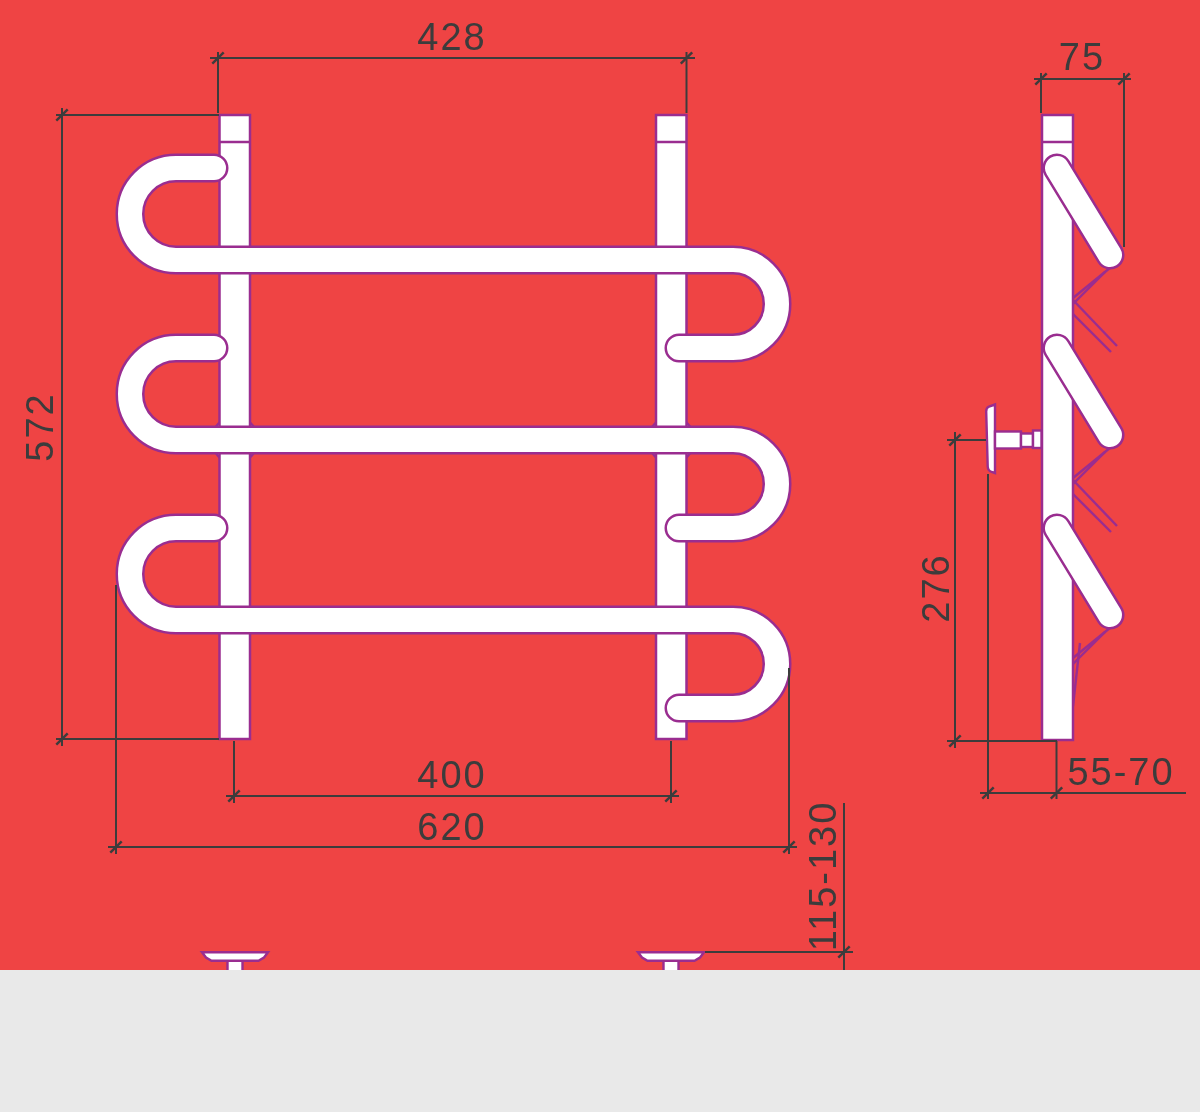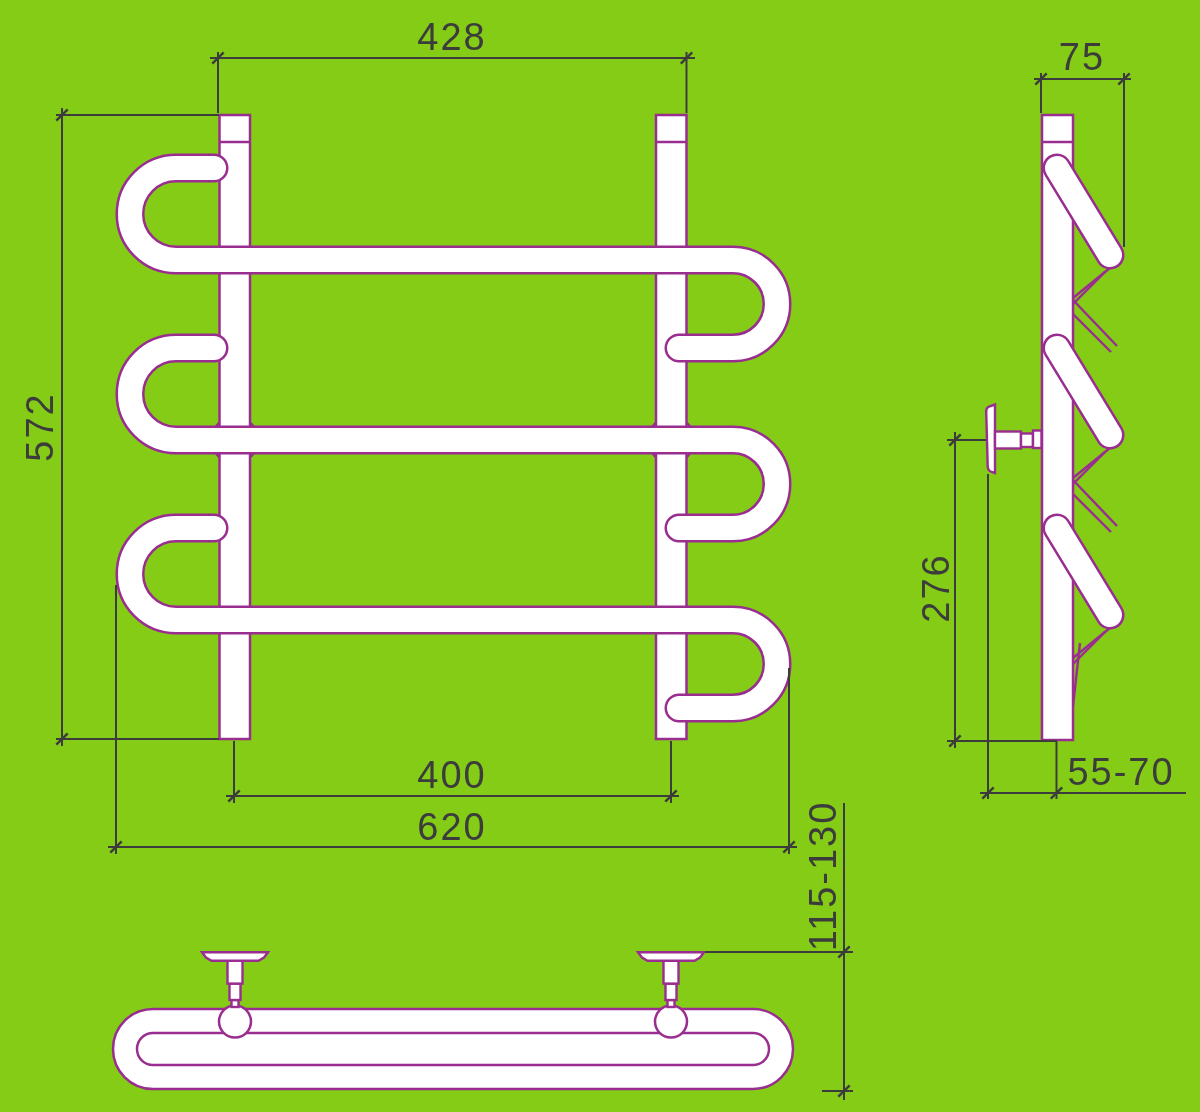--- a/index.html
+++ b/index.html
@@ -1,16 +1,16 @@
 <!DOCTYPE html>
 <html><head>
 <meta charset="utf-8">
 <style>
   html,body{margin:0;padding:0;background:#e9e9e9;}
-  .canvas{position:relative;width:1200px;height:1112px;background:#84cc16;margin:0 auto;overflow:hidden;}
+  .canvas{position:relative;width:1200px;height:970px;background:#ef4444;margin:0 auto;overflow:hidden;}
   .canvas svg{position:absolute;left:0;top:0;}
   .dim-text{font-family:"Liberation Sans",sans-serif;font-size:38px;letter-spacing:2px;fill:#3c3c3c;}
 </style>
 </head>
 <body>
 
 <div class="canvas">
 <svg width="1200" height="1112" viewBox="0 0 1200 1112" xmlns="http://www.w3.org/2000/svg">
 
   <g>

